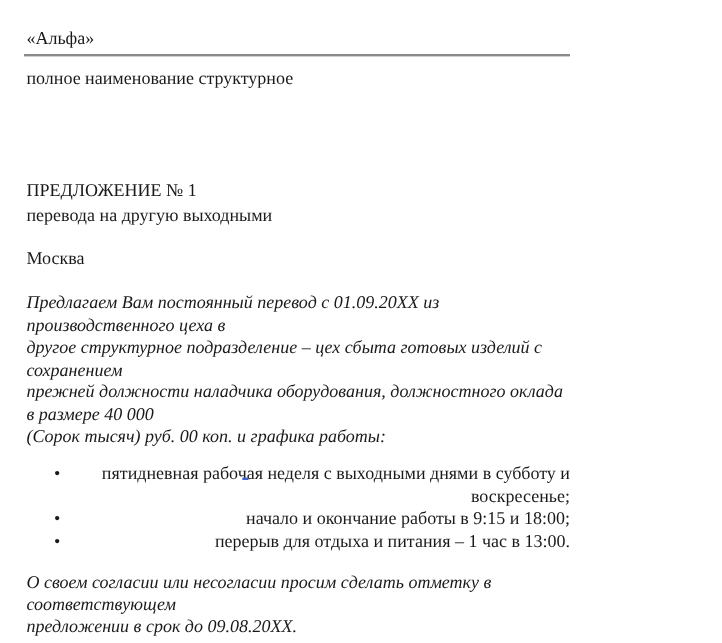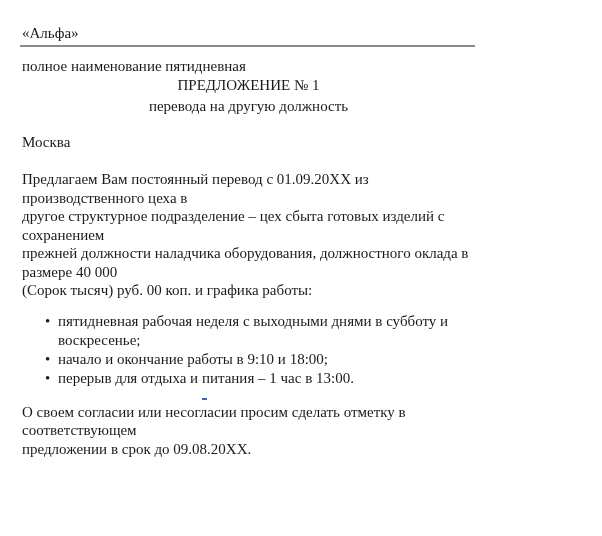--- a/index.html
+++ b/index.html
@@ -26,50 +26,52 @@
   .rule {
     height: 2px;
     background: #8a8a8a;
     margin: 3px 0 0 -2px;
   }
   .org-caption {
     margin-top: 10px;
     line-height: 18px;
   }
   .doc-title {
-    text-align: center;
+    margin-top: 74px;
     line-height: 21px;
   }
   .meta-row {
     margin-top: 16px;
     display: flex;
     justify-content: space-between;
     line-height: 18px;
   }
   .greeting {
     margin: 50px 0 0 0;
     line-height: 18.5px;
   }
   .para {
     margin: 19px 0 0 0;
     line-height: 18.5px;
     white-space: pre-line;
+    font-style: italic;
   }
   .para.closing {
     margin-top: 15px;
   }
   ul.schedule {
     margin: 12px 0 0 0;
     padding: 0;
     list-style: none;
   }
   ul.schedule li {
     position: relative;
     padding-left: 36px;
     line-height: 19px;
+    text-align: right;
   }
   ul.schedule li::before {
     content: "\2022";
     position: absolute;
     left: 23px;
     top: 0;
   }
   .spell-mark {
     position: absolute;
     left: 202px;
@@ -83,40 +85,40 @@
 <body>
 
 <div class="page">
 
   <div class="org-block">
     <div>«Альфа»</div>
   </div>
 
   <div class="rule"></div>
 
-  <div class="org-caption">полное наименование пятидневная</div>
+  <div class="org-caption">полное наименование структурное</div>
 
   <div class="doc-title">
     <div>ПРЕДЛОЖЕНИЕ № 1</div>
-    <div>перевода на другую должность</div>
+    <div>перевода на другую выходными</div>
   </div>
 
   <div class="meta-row">
     <span>Москва</span>
   </div>
 
 
   <p class="para">Предлагаем Вам постоянный перевод с 01.09.20XX из производственного цеха в
 другое структурное подразделение – цех сбыта готовых изделий с сохранением
 прежней должности наладчика оборудования, должностного оклада в размере 40 000
 (Сорок тысяч) руб. 00 коп. и графика работы:</p>
 
   <ul class="schedule">
     <li>пятидневная рабочая неделя с выходными днями в субботу и воскресенье;</li>
-    <li>начало и окончание работы в 9:10 и 18:00;</li>
+    <li>начало и окончание работы в 9:15 и 18:00;</li>
     <li>перерыв для отдыха и питания – 1 час в 13:00.</li>
   </ul>
 
   <p class="para closing">О своем согласии или несогласии просим сделать отметку в соответствующем
 предложении в срок до 09.08.20XX.</p>
 
   <div class="spell-mark"></div>
 
 </div>
 

